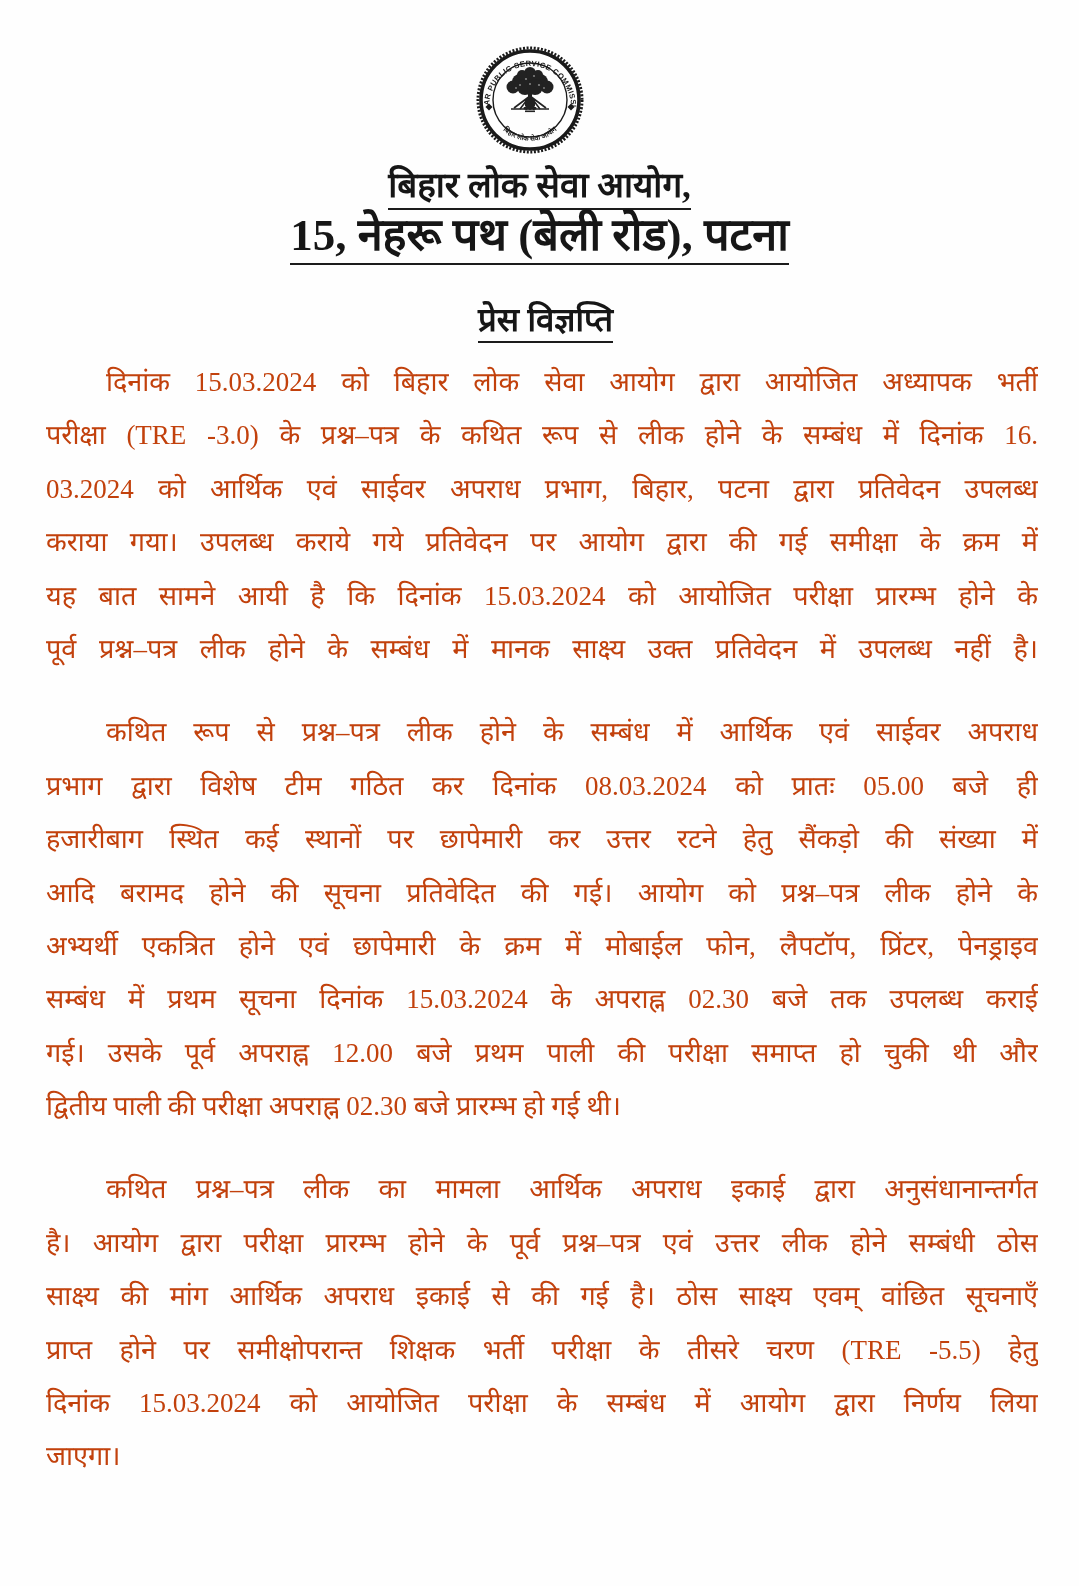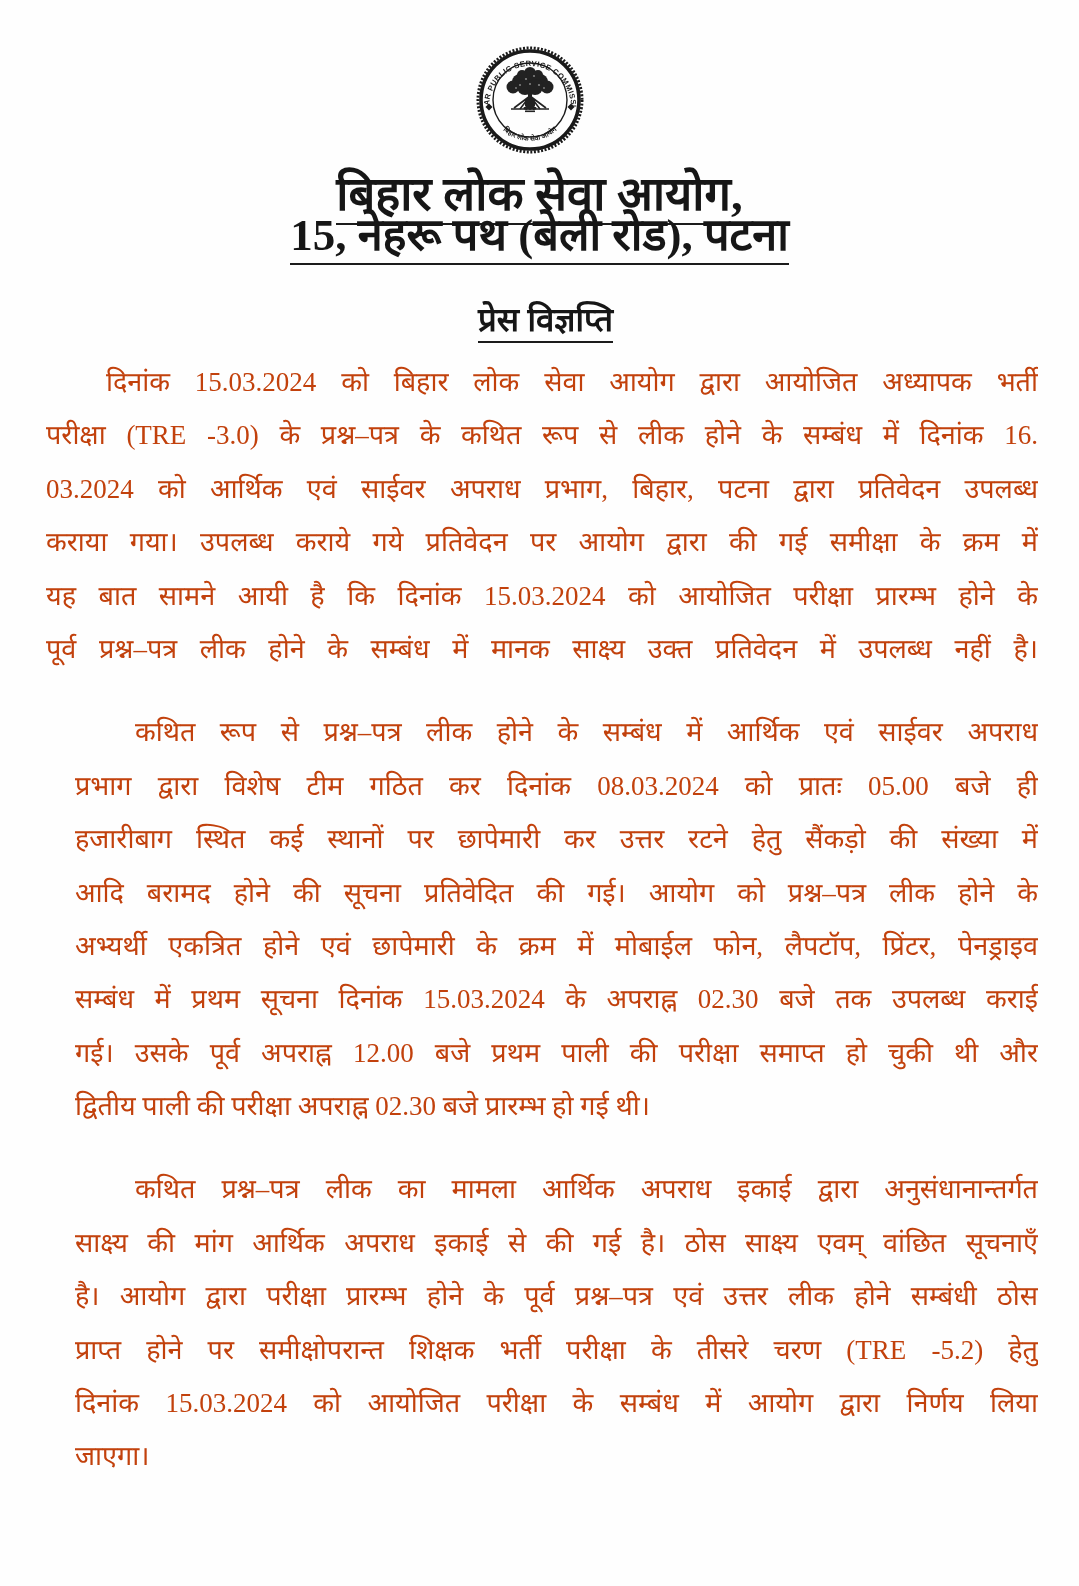--- a/index.html
+++ b/index.html
@@ -22,36 +22,36 @@
   }
   .seal svg { width:100%; height:100%; display:block; }
   
   .org-name, .org-address, .doc-title {
     position:absolute;
     left:0; width:100%;
     text-align:center;
     font-weight:bold;
     color:#161616;
   }
-  .org-name    { top:160px; font-size:47px; }
+  .org-name    { top:160px; font-size:35px; }
   .org-address { top:202px; font-size:45px; }
   .doc-title   { top:296px; font-size:33px;padding-left:12px; }
   .u {
     border-bottom:2px solid #1c1c1c;
     padding-bottom:3px;
   }
   
   .body-text {
     position:absolute;
     left:46px; top:356px;
     width:992px;
     font-size:27px;
     color:#c2410c;
   }
-  .para + .para { margin-top:30px;margin-left:29px; }
+  .para + .para { margin-top:30px; }
   .line {
     display:block;
     height:53.4px;
     line-height:53.4px;
     overflow:hidden;
     text-align:justify;
     text-align-last:justify;
     white-space:nowrap;
   }
   .line.first { padding-left:60px; }
@@ -147,21 +147,21 @@
       <span class="line">हजारीबाग स्थित कई स्थानों पर छापेमारी कर उत्तर रटने हेतु सैंकड़ो की संख्या में</span>
       <span class="line">आदि बरामद होने की सूचना प्रतिवेदित की गई। आयोग को प्रश्न–पत्र लीक होने के</span>
       <span class="line">अभ्यर्थी एकत्रित होने एवं छापेमारी के क्रम में मोबाईल फोन, लैपटॉप, प्रिंटर, पेनड्राइव</span>
       <span class="line">सम्बंध में प्रथम सूचना दिनांक 15.03.2024 के अपराह्न 02.30 बजे तक उपलब्ध कराई</span>
       <span class="line">गई। उसके पूर्व अपराह्न 12.00 बजे प्रथम पाली की परीक्षा समाप्त हो चुकी थी और</span>
       <span class="line plain">द्वितीय पाली की परीक्षा अपराह्न 02.30 बजे प्रारम्भ हो गई थी।</span>
     </div>
 
     <div class="para">
       <span class="line first">कथित प्रश्न–पत्र लीक का मामला आर्थिक अपराध इकाई द्वारा अनुसंधानान्तर्गत</span>
+      <span class="line">है। आयोग द्वारा परीक्षा प्रारम्भ होने के पूर्व प्रश्न–पत्र एवं उत्तर लीक होने सम्बंधी ठोस</span>
       <span class="line">साक्ष्य की मांग आर्थिक अपराध इकाई से की गई है। ठोस साक्ष्य एवम् वांछित सूचनाएँ</span>
-      <span class="line">है। आयोग द्वारा परीक्षा प्रारम्भ होने के पूर्व प्रश्न–पत्र एवं उत्तर लीक होने सम्बंधी ठोस</span>
-      <span class="line">प्राप्त होने पर समीक्षोपरान्त शिक्षक भर्ती परीक्षा के तीसरे चरण (TRE -5.2) हेतु</span>
+      <span class="line">प्राप्त होने पर समीक्षोपरान्त शिक्षक भर्ती परीक्षा के तीसरे चरण (TRE -5.5) हेतु</span>
       <span class="line">दिनांक 15.03.2024 को आयोजित परीक्षा के सम्बंध में आयोग द्वारा निर्णय लिया</span>
       <span class="line plain">जाएगा।</span>
     </div>
 
   </div>
 </div>
 
 </body></html>

